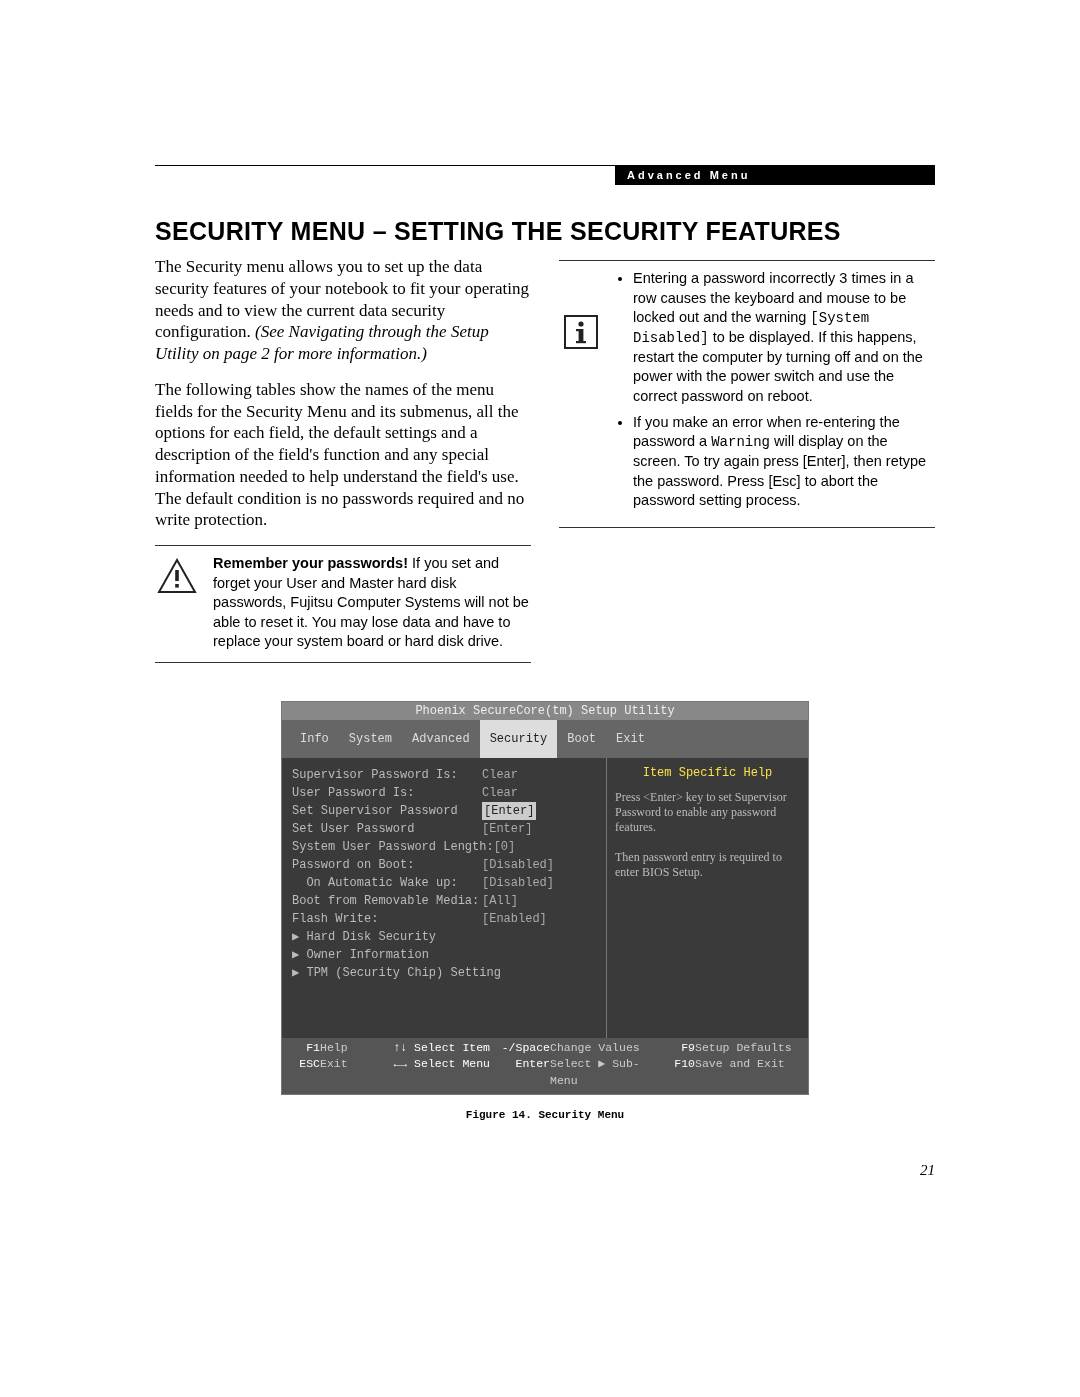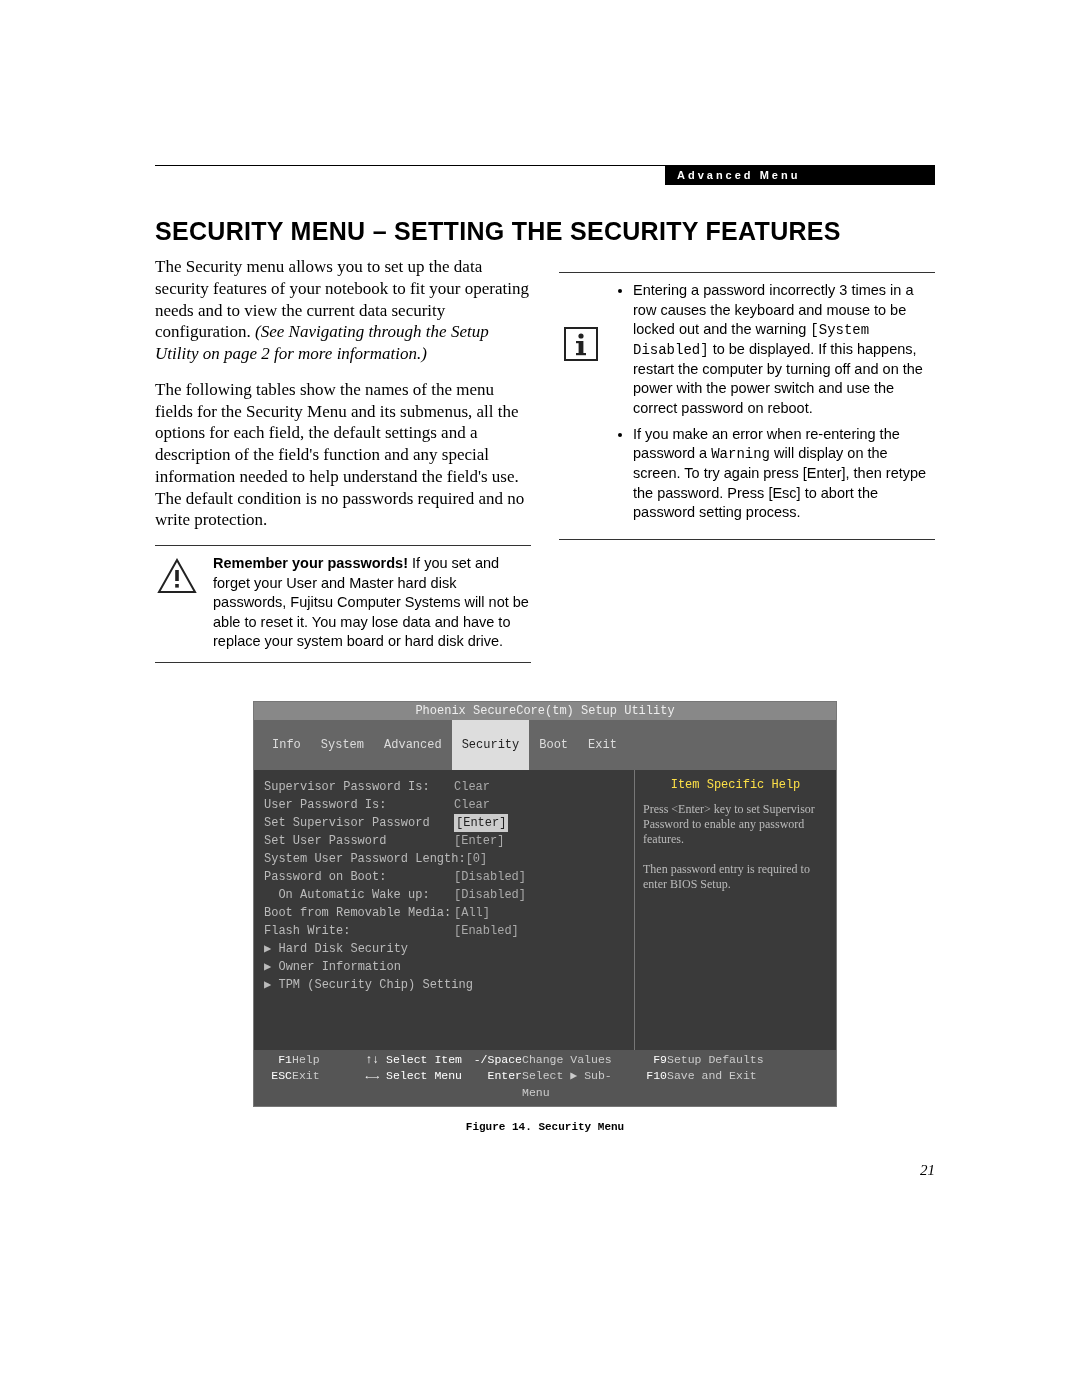--- a/index.html
+++ b/index.html
@@ -14,21 +14,21 @@
     position: relative;
     width: 1080px;
     height: 1397px;
     box-sizing: border-box;
     padding: 165px 145px 80px 155px;
   }
   .chapter-tag {
     position: absolute;
     right: 145px;
     top: 165px;
-    width: 270px;
+    width: 320px;
     height: 20px;
     background: #000;
     color: #fff;
     font-family: Arial, Helvetica, sans-serif;
     font-size: 11px;
     letter-spacing: 3px;
     line-height: 20px;
     padding-left: 12px;
     box-sizing: border-box;
     font-weight: bold;
@@ -78,27 +78,27 @@
     justify-content: center;
     padding-top: 4px;
   }
   .callout .text { flex: 1; }
   .callout ul { margin: 0; padding-left: 16px; }
   .callout li { margin-bottom: 6px; }
   .mono-inline {
     font-family: "Courier New", Courier, monospace;
     font-size: 14px;
   }
-  .right-callout { margin-top: 16px; }
+  .right-callout { margin-top: 4px; }
   .left-callout { margin-top: 10px; }
 
   
   .bios-wrap {
     margin: 38px auto 12px auto;
-    width: 584px;
+    width: 528px;
   }
   .bios {
     border: 1px solid #777;
     font-family: "Courier New", Courier, monospace;
     font-size: 12px;
     color: #bbb;
     background: #333;
   }
   .bios-title {
     background: #888;
@@ -109,21 +109,21 @@
   }
   .bios-tabs {
     background: #666;
     color: #ddd;
     display: flex;
     gap: 0;
     padding: 0 8px;
     font-size: 12px;
   }
   .bios-tab {
-    padding: 18px 10px;
+    padding: 12px 10px;
   }
   .bios-tab.sel {
     background: #ddd;
     color: #222;
   }
   .bios-body {
     display: flex;
     background: #3a3a3a;
     min-height: 280px;
   }

